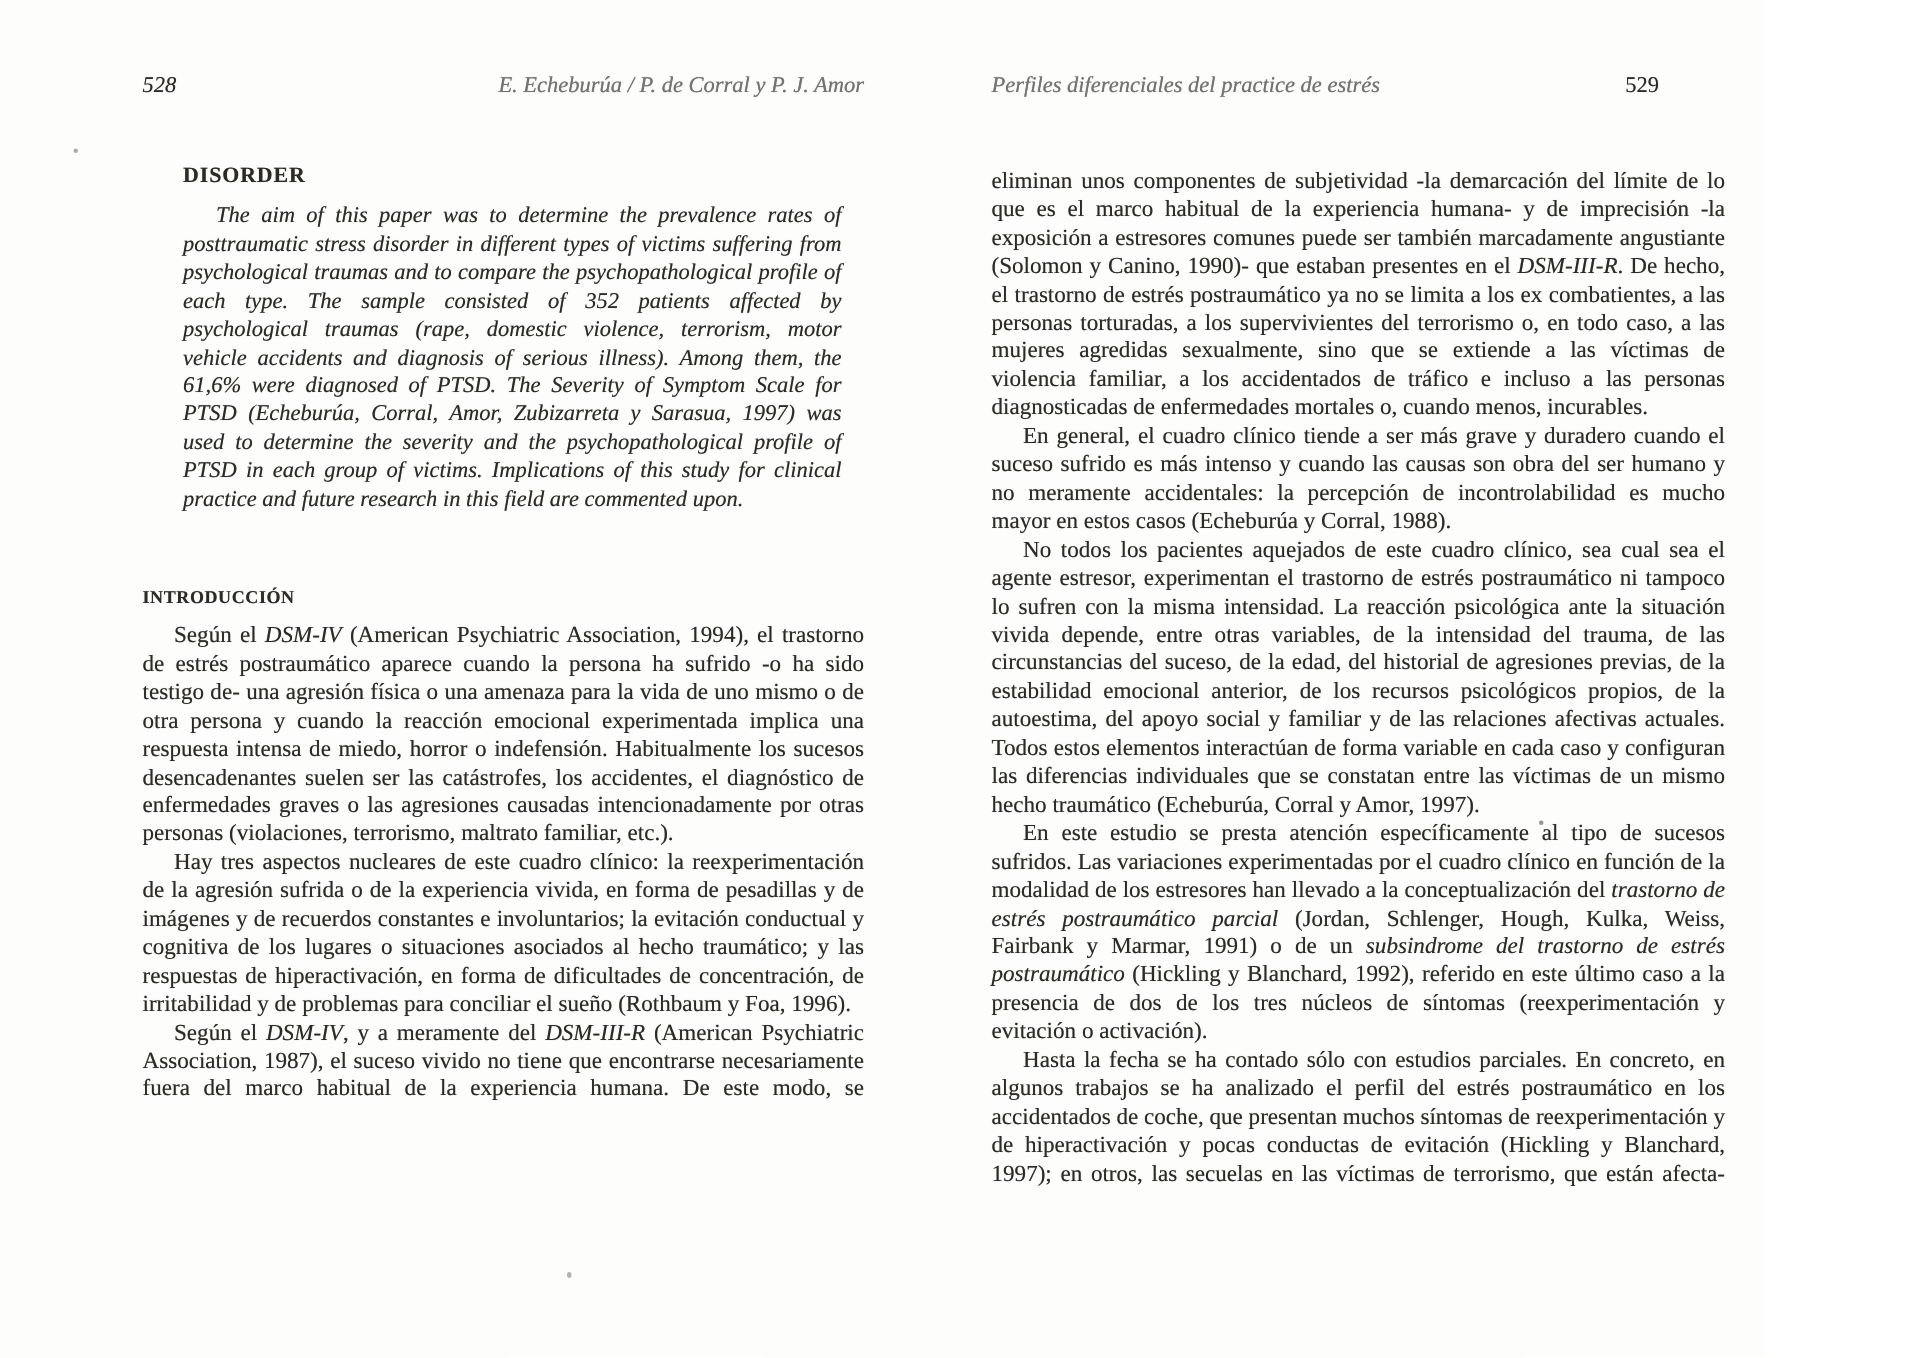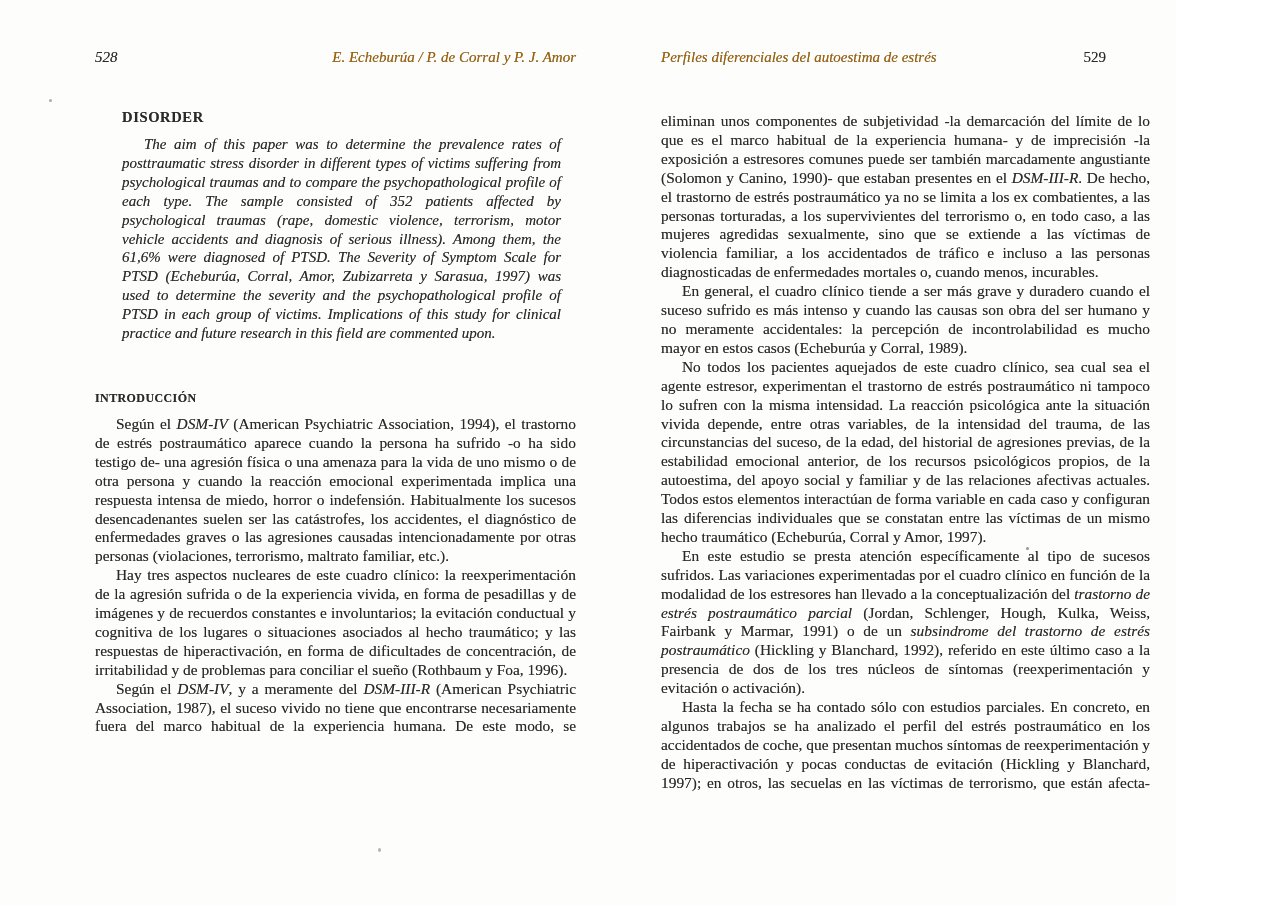--- a/index.html
+++ b/index.html
@@ -17,21 +17,21 @@
   .page-left  { left: 95px;  width: 481px; }
   .page-right { left: 661px; width: 489px; }
 
   .page-header {
     display: flex;
     justify-content: space-between;
     align-items: baseline;
     font-size: 15px;
     line-height: 19px;
   }
-  .runhead { font-style: italic; color: #a16207; }
+  .runhead { font-style: italic; color: #737373; }
   .pagenum { font-style: italic; }
   .page-right .pagenum { font-style: normal; margin-right: 44px; }
 
   .summary-heading {
     margin-top: 42px;
     margin-left: 27px;
     font-weight: bold;
     font-size: 14.6px;
     letter-spacing: 0.6px;
   }
@@ -99,26 +99,26 @@
 
     <div class="section-heading">INTRODUCCIÓN</div>
 
     <p class="body indent first-after-heading"><span>Según el </span><span style="font-style: italic;">DSM-IV</span><span> (American Psychiatric Association, 1994), el trastorno de estrés postraumático aparece cuando la persona ha sufrido -o ha sido testigo de- una agresión física o una amenaza para la vida de uno mismo o de otra persona y cuando la reacción emocional experimentada implica una respuesta intensa de miedo, horror o indefensión. Habitualmente los sucesos desencadenantes suelen ser las catástrofes, los accidentes, el diagnóstico de enfermedades graves o las agresiones causadas intencionadamente por otras personas (violaciones, terrorismo, maltrato familiar, etc.).</span></p>
     <p class="body indent"><span>Hay tres aspectos nucleares de este cuadro clínico: la reexperimentación de la agresión sufrida o de la experiencia vivida, en forma de pesadillas y de imágenes y de recuerdos constantes e involuntarios; la evitación conductual y cognitiva de los lugares o situaciones asociados al hecho traumático; y las respuestas de hiperactivación, en forma de dificultades de concentración, de irritabilidad y de problemas para conciliar el sueño (Rothbaum y Foa, 1996).</span></p>
     <p class="body indent cont"><span>Según el </span><span style="font-style: italic;">DSM-IV</span><span>, y a meramente del </span><span style="font-style: italic;">DSM-III-R</span><span> (American Psychiatric Association, 1987), el suceso vivido no tiene que encontrarse necesariamente fuera del marco habitual de la experiencia humana. De este modo, se</span></p>
   </div>
 
   <div class="page page-right">
     <div class="page-header">
-      <span class="runhead">Perfiles diferenciales del autoestima de estrés</span>
+      <span class="runhead">Perfiles diferenciales del practice de estrés</span>
       <span class="pagenum">529</span>
     </div>
 
     <p class="body body-start"><span>eliminan unos componentes de subjetividad -la demarcación del límite de lo que es el marco habitual de la experiencia humana- y de imprecisión -la exposición a estresores comunes puede ser también marcadamente angustiante (Solomon y Canino, 1990)- que estaban presentes en el </span><span style="font-style: italic;">DSM-III-R</span><span>. De hecho, el trastorno de estrés postraumático ya no se limita a los ex combatientes, a las personas torturadas, a los supervivientes del terrorismo o, en todo caso, a las mujeres agredidas sexualmente, sino que se extiende a las víctimas de violencia familiar, a los accidentados de tráfico e incluso a las personas diagnosticadas de enfermedades mortales o, cuando menos, incurables.</span></p>
-    <p class="body indent"><span>En general, el cuadro clínico tiende a ser más grave y duradero cuando el suceso sufrido es más intenso y cuando las causas son obra del ser humano y no meramente accidentales: la percepción de incontrolabilidad es mucho mayor en estos casos (Echeburúa y Corral, 1989).</span></p>
+    <p class="body indent"><span>En general, el cuadro clínico tiende a ser más grave y duradero cuando el suceso sufrido es más intenso y cuando las causas son obra del ser humano y no meramente accidentales: la percepción de incontrolabilidad es mucho mayor en estos casos (Echeburúa y Corral, 1988).</span></p>
     <p class="body indent"><span>No todos los pacientes aquejados de este cuadro clínico, sea cual sea el agente estresor, experimentan el trastorno de estrés postraumático ni tampoco lo sufren con la misma intensidad. La reacción psicológica ante la situación vivida depende, entre otras variables, de la intensidad del trauma, de las circunstancias del suceso, de la edad, del historial de agresiones previas, de la estabilidad emocional anterior, de los recursos psicológicos propios, de la autoestima, del apoyo social y familiar y de las relaciones afectivas actuales. Todos estos elementos interactúan de forma variable en cada caso y configuran las diferencias individuales que se constatan entre las víctimas de un mismo hecho traumático (Echeburúa, Corral y Amor, 1997).</span></p>
     <p class="body indent"><span>En este estudio se presta atención específicamente al tipo de sucesos sufridos. Las variaciones experimentadas por el cuadro clínico en función de la modalidad de los estresores han llevado a la conceptualización del </span><span style="font-style: italic;">trastorno de estrés postraumático parcial</span><span> (Jordan, Schlenger, Hough, Kulka, Weiss, Fairbank y Marmar, 1991) o de un </span><span style="font-style: italic;">subsindrome del trastorno de estrés postraumático</span><span> (Hickling y Blanchard, 1992), referido en este último caso a la presencia de dos de los tres núcleos de síntomas (reexperimentación y evitación o activación).</span></p>
     <p class="body indent cont"><span>Hasta la fecha se ha contado sólo con estudios parciales. En concreto, en algunos trabajos se ha analizado el perfil del estrés postraumático en los accidentados de coche, que presentan muchos síntomas de reexperimentación y de hiperactivación y pocas conductas de evitación (Hickling y Blanchard, 1997); en otros, las secuelas en las víctimas de terrorismo, que están afecta-</span></p>
   </div>
 
   <div class="speck" style="left:49px; top:99px; width:3px; height:3px; opacity:.55;"></div>
   <div class="speck" style="left:378px; top:848px; width:3px; height:4px; opacity:.5;"></div>
   <div class="speck" style="left:1026px; top:547px; width:3px; height:3px; opacity:.7;"></div>
   <div class="speck" style="left:1136px; top:760px; width:2px; height:2px; opacity:.5;"></div>
   <div class="scan-edge-line" style="left:1236px; top:60px; height:730px; opacity:.6;"></div>

